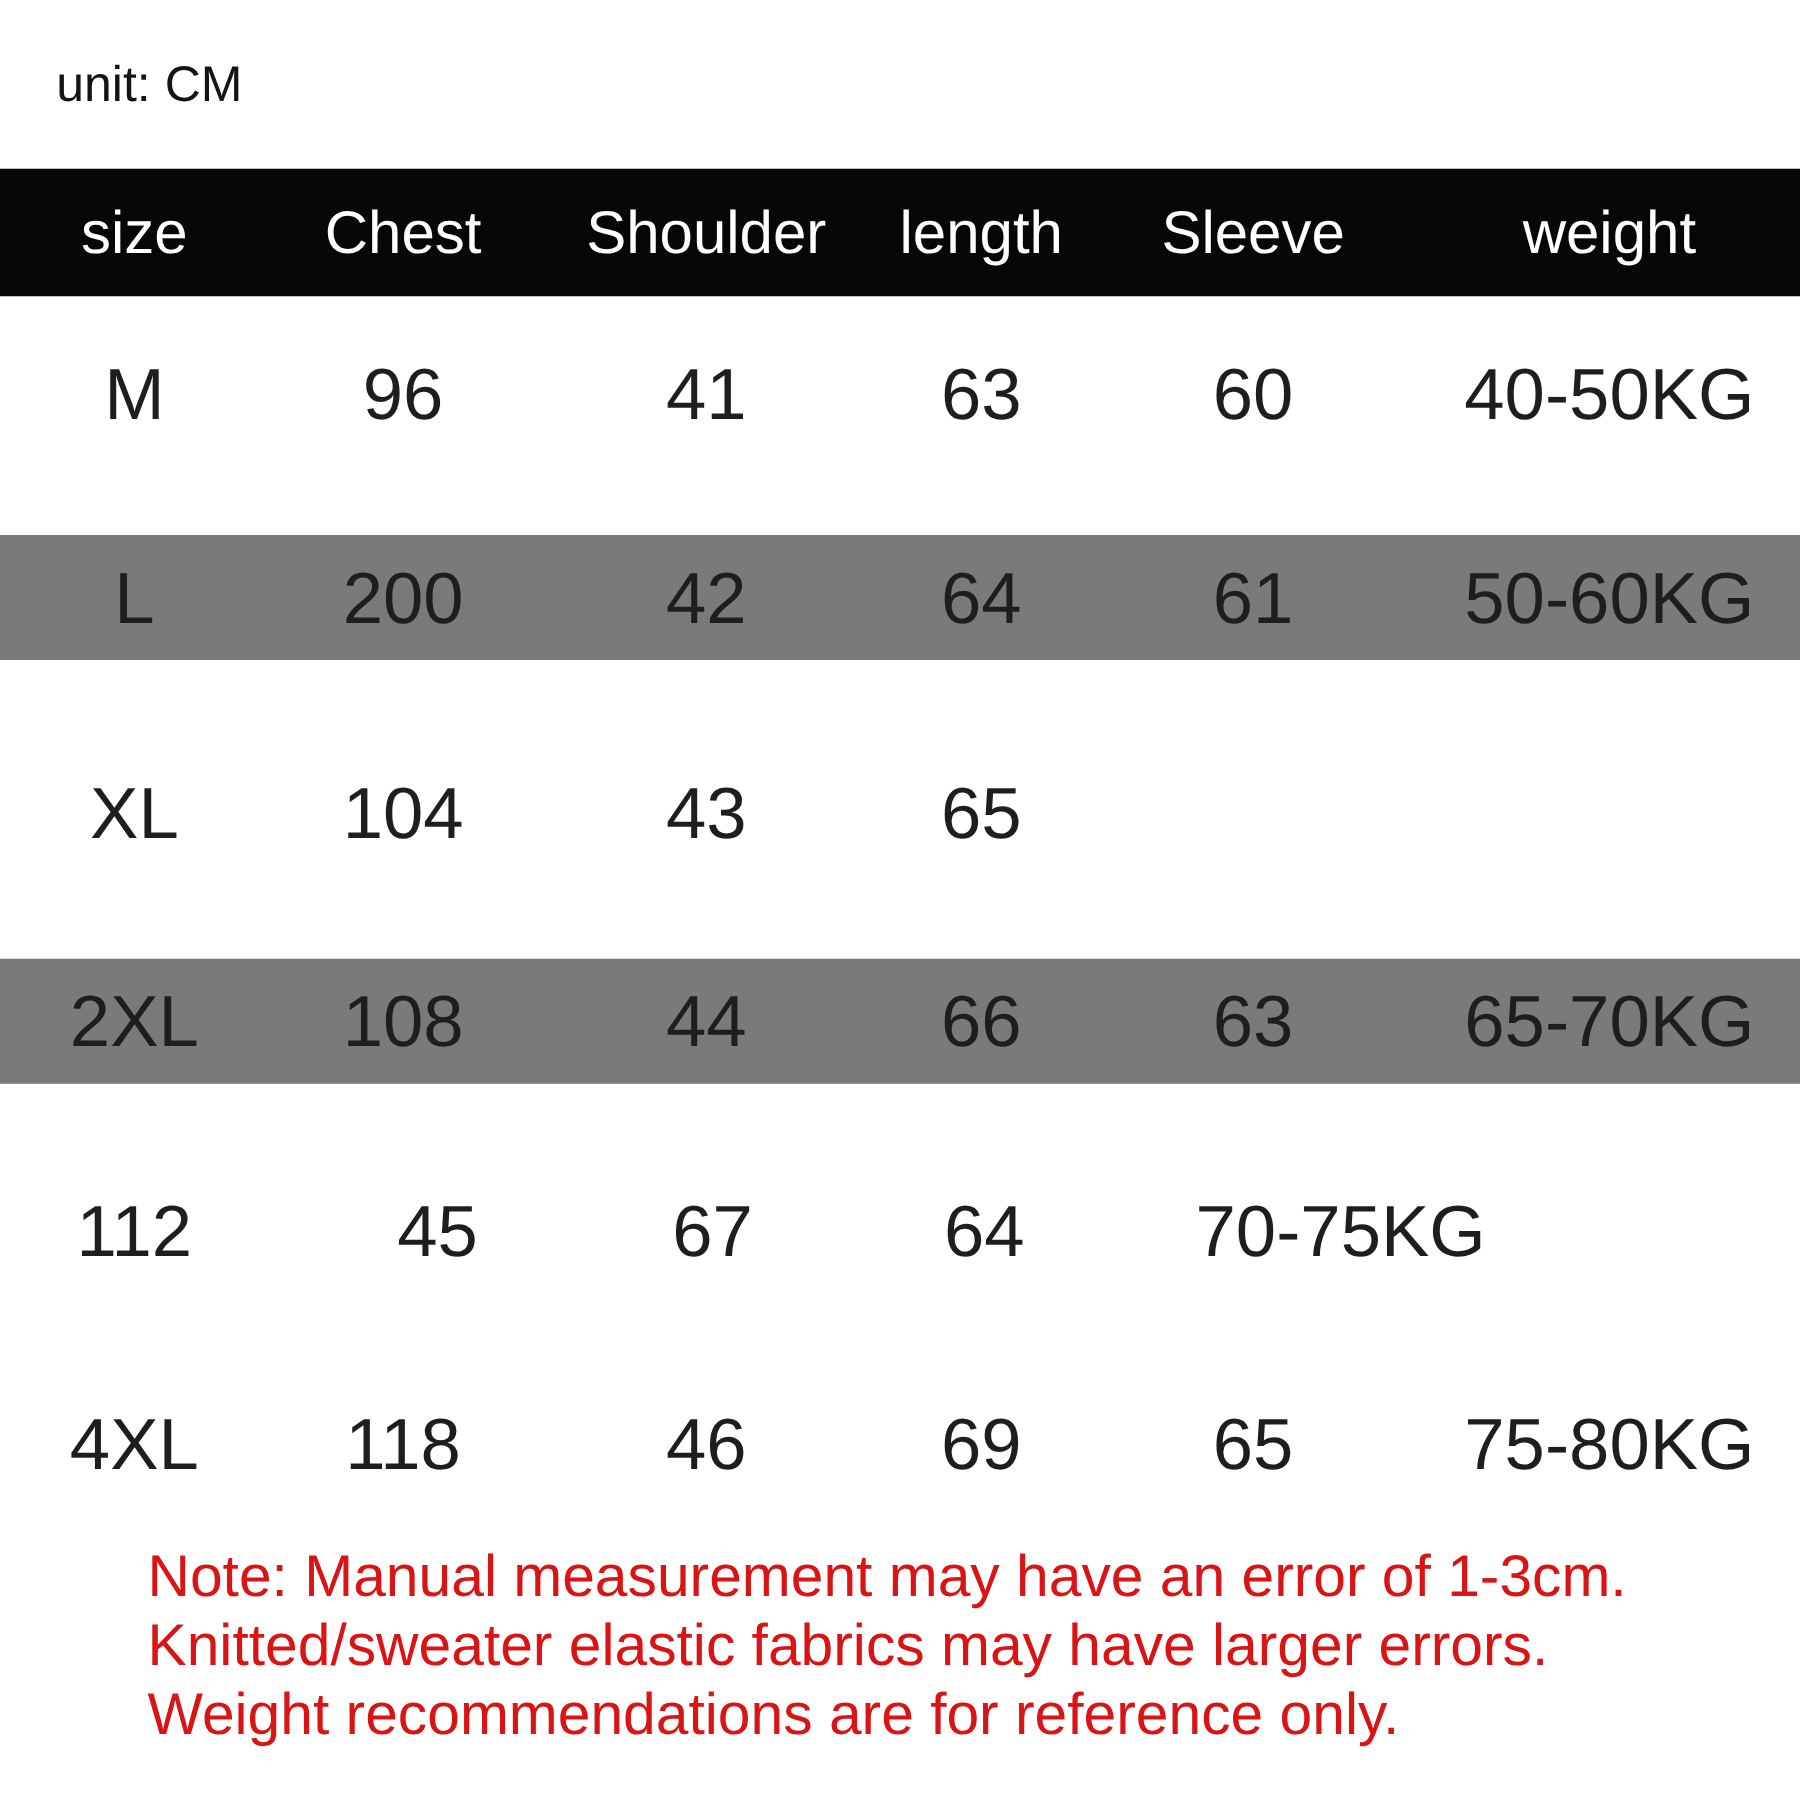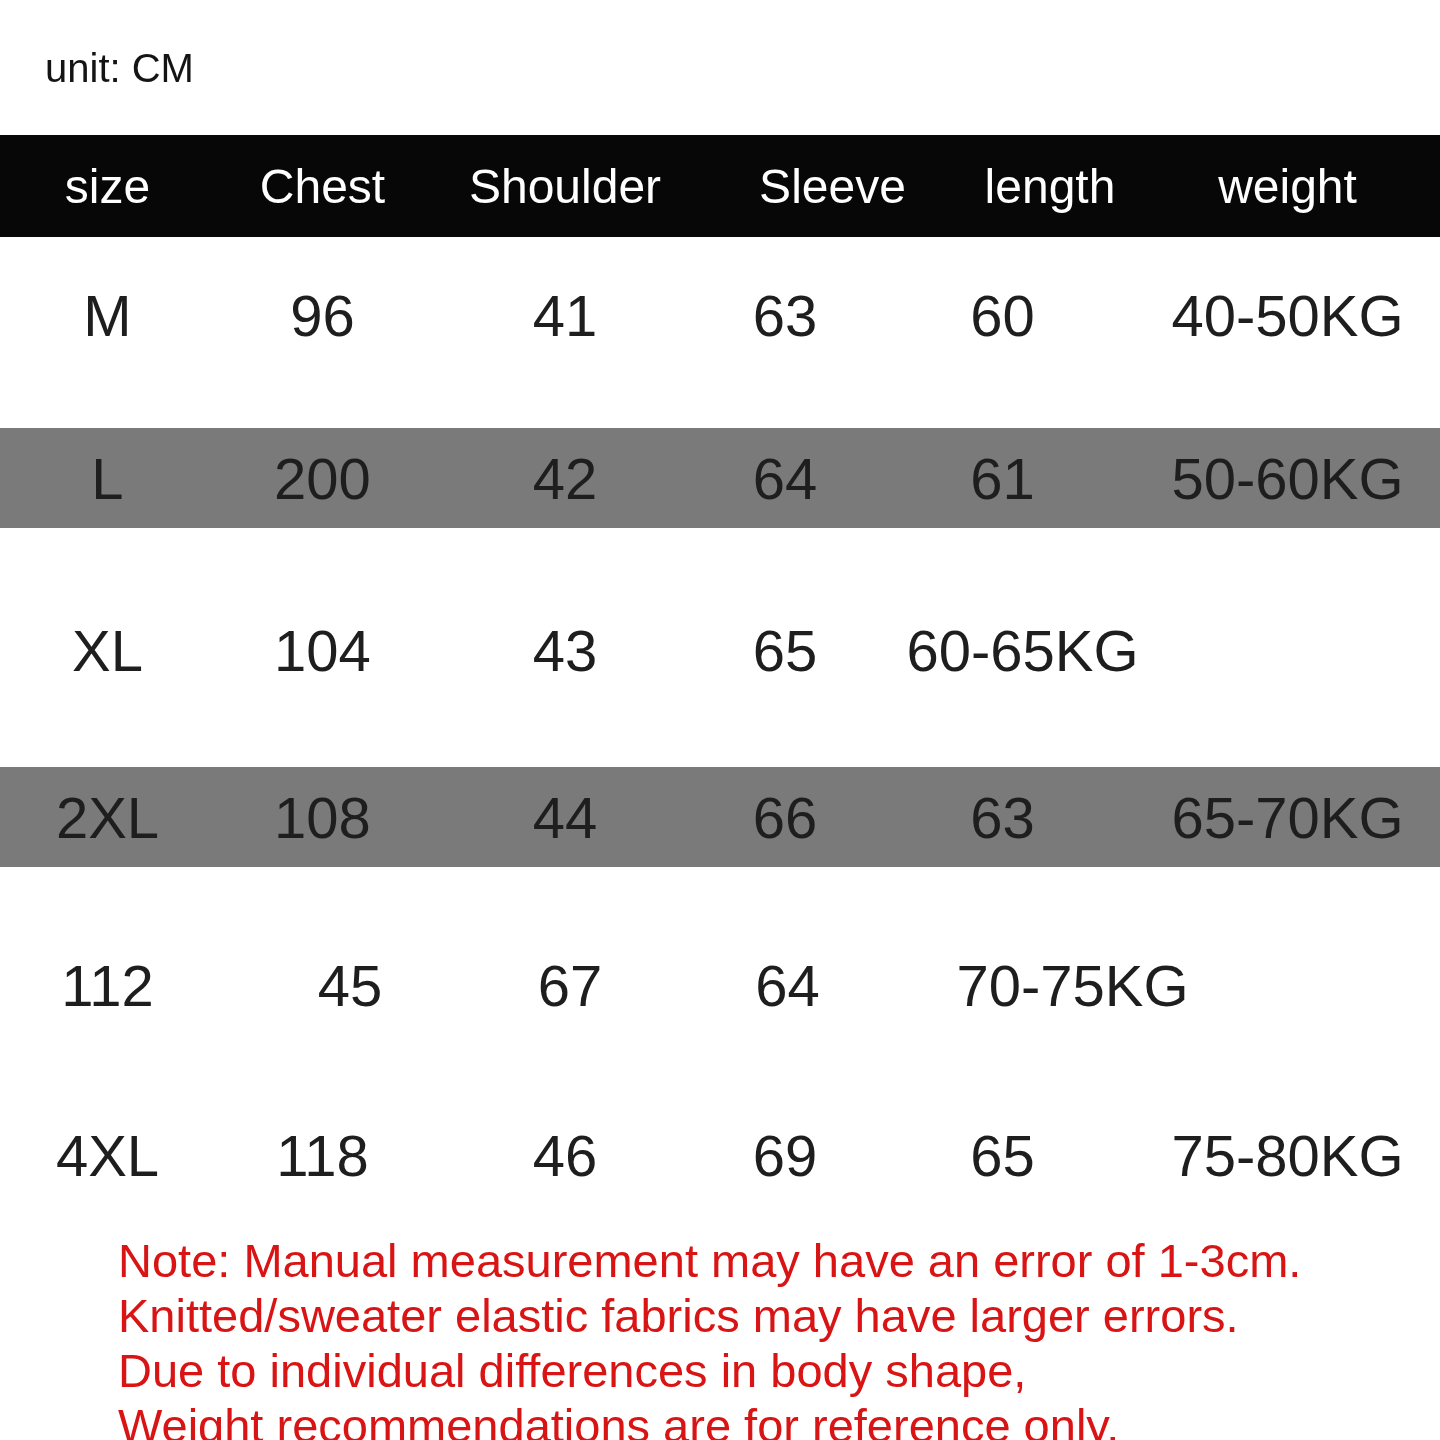--- a/index.html
+++ b/index.html
@@ -68,22 +68,22 @@
 <body>
 
 <div class="page">
 
   <div class="unit-label">unit: CM</div>
 
   <div class="trow header-row">
     <div class="cell col0 size-head">size</div>
     <div class="cell col1">Chest</div>
     <div class="cell col2">Shoulder</div>
+    <div class="cell col3">length</div>
     <div class="cell col4">Sleeve</div>
-    <div class="cell col3">length</div>
     <div class="cell col5">weight</div>
   </div>
 
   <div class="trow data-row row-m">
     <div class="cell col0">M</div>
     <div class="cell col1">96</div>
     <div class="cell col2">41</div>
     <div class="cell col3">63</div>
     <div class="cell col4">60</div>
     <div class="cell col5">40-50KG</div>
@@ -96,21 +96,20 @@
     <div class="cell col3">64</div>
     <div class="cell col4">61</div>
     <div class="cell col5">50-60KG</div>
   </div>
 
   <div class="trow data-row row-xl">
     <div class="cell col0">XL</div>
     <div class="cell col1">104</div>
     <div class="cell col2">43</div>
     <div class="cell col3">65</div>
-    <div class="cell col5">60-65KG</div>
   </div>
 
   <div class="trow data-row shaded row-2xl">
     <div class="cell col0">2XL</div>
     <div class="cell col1">108</div>
     <div class="cell col2">44</div>
     <div class="cell col3">66</div>
     <div class="cell col4">63</div>
     <div class="cell col5">65-70KG</div>
   </div>
@@ -128,17 +127,16 @@
     <div class="cell col1">118</div>
     <div class="cell col2">46</div>
     <div class="cell col3">69</div>
     <div class="cell col4">65</div>
     <div class="cell col5">75-80KG</div>
   </div>
 
   <div class="notes">
     <div class="note-line">Note: Manual measurement may have an error of 1-3cm.</div>
     <div class="note-line">Knitted/sweater elastic fabrics may have larger errors.</div>
-    <div class="note-line">Due to individual differences in body shape,</div>
     <div class="note-line">Weight recommendations are for reference only.</div>
   </div>
 
 </div>
 
 </body></html>

